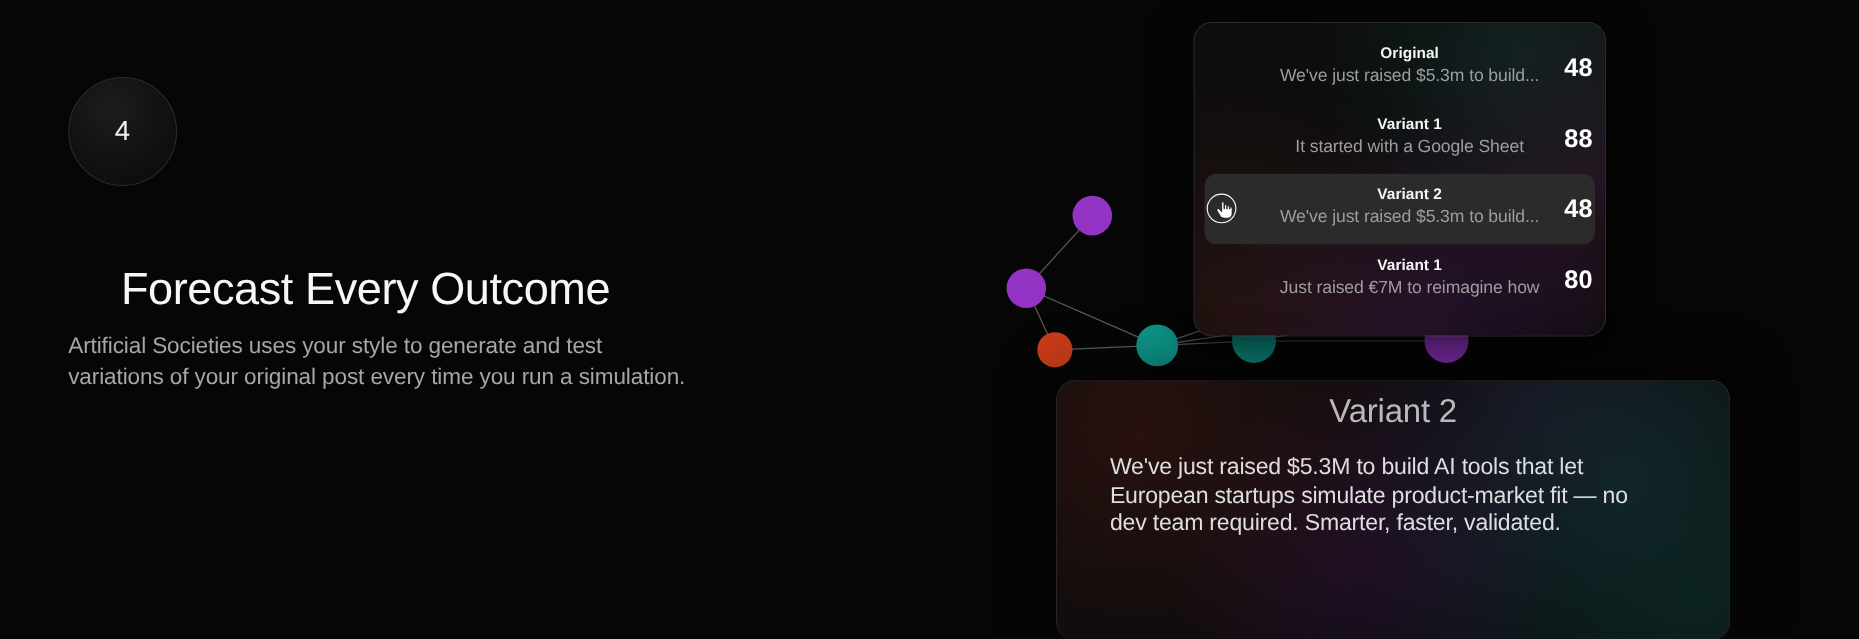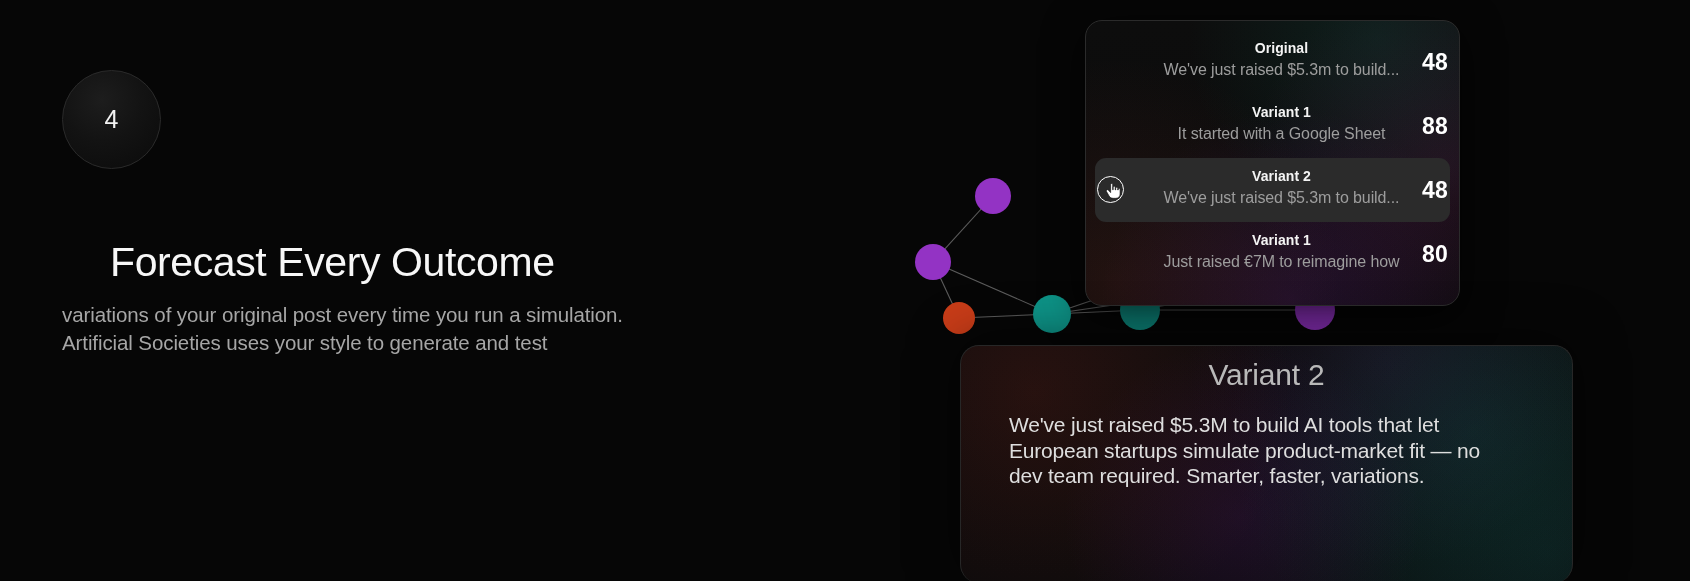--- a/index.html
+++ b/index.html
@@ -212,22 +212,22 @@
 
   <div id="left-column">
 
     <div id="step-badge">
       <span id="step-badge-number">4</span>
     </div>
 
     <h1 id="headline">Forecast Every Outcome</h1>
 
     <p id="subhead">
+      <span class="line">Artificial Societies uses your style to generate and test</span>
       <span class="line">variations of your original post every time you run a simulation.</span>
-      <span class="line">Artificial Societies uses your style to generate and test</span>
     </p>
 
   </div>
 
   <div id="network-graph">
     <svg width="830" height="581" viewBox="0 0 830 581">
       <g id="graph-edges" stroke="#6b6b6b" stroke-width="1.1" fill="none" opacity="0.85">
           <line x1="73" y1="262" x2="133" y2="196"></line>
           <line x1="73" y1="262" x2="99" y2="318"></line>
           <line x1="73" y1="262" x2="192" y2="314"></line>
@@ -290,17 +290,17 @@
     <svg class="hand" viewBox="0 0 16 17">
       <path d="M6 1.6c0-.7.5-1.2 1.1-1.2s1.1.5 1.1 1.2v5.6h.5V4.4c0-.6.5-1.1 1.1-1.1s1.1.5 1.1 1.1v2.9h.5V5.5c0-.6.5-1.1 1.1-1.1s1.1.5 1.1 1.1v1.9h.5v-.9c0-.6.5-1 1-1s1 .4 1 1v5.2c0 2.8-1.9 4.6-4.6 4.6H8.7c-2.3 0-3.5-1-4.5-2.7L1.6 9.1c-.4-.7-.2-1.4.4-1.8.6-.4 1.3-.2 1.7.4L6 10.2V1.6z" fill="#ffffff" stroke="#111111" stroke-width="0.7"></path>
     </svg>
   </div>
 
   <div id="variant-detail-card">
     <div id="variant-detail-title">Variant 2</div>
     <div id="variant-detail-body">
       <span>We've just raised $5.3M to build AI tools that let</span>
       <span>European startups simulate product-market fit — no</span>
-      <span>dev team required. Smarter, faster, variations.</span>
+      <span>dev team required. Smarter, faster, validated.</span>
     </div>
   </div>
 
 </div>
 
 </body></html>

